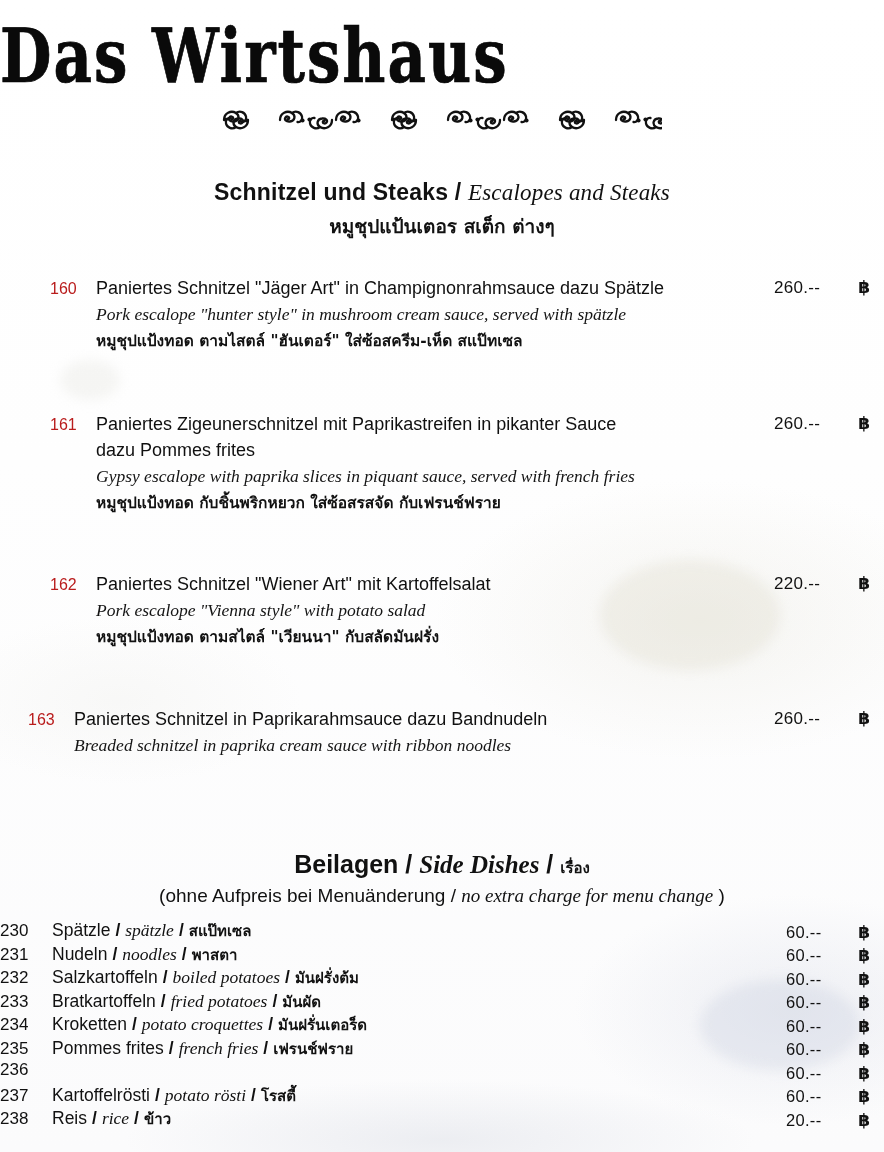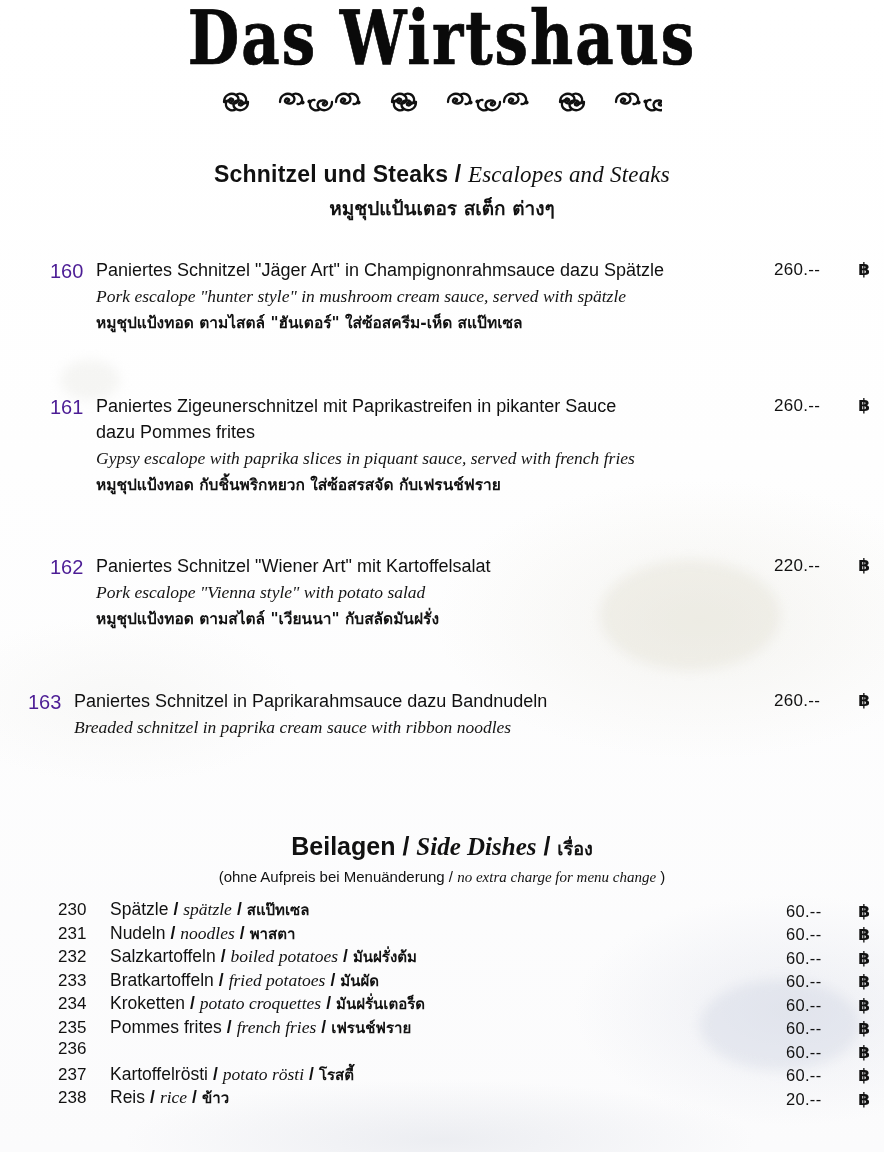--- a/index.html
+++ b/index.html
@@ -26,21 +26,21 @@
       radial-gradient(ellipse 380px 200px at 700px 620px, rgba(224,222,210,0.30), rgba(255,255,255,0) 70%),
       radial-gradient(ellipse 300px 160px at 790px 1010px, rgba(212,216,228,0.38), rgba(255,255,255,0) 72%),
       radial-gradient(ellipse 260px 120px at 120px 700px, rgba(236,236,232,0.30), rgba(255,255,255,0) 70%),
       radial-gradient(ellipse 420px 80px at 440px 1140px, rgba(208,212,222,0.35), rgba(255,255,255,0) 75%),
       linear-gradient(180deg, #ffffff 0%, #fefefe 40%, #fbfbfc 100%);
     z-index: 0;
   }
   .content { position: relative; z-index: 2; }
 
   
-  .masthead { text-align: center; }
+  .masthead { padding-top: 18px; }
   .menu-title {
     font-family: "DejaVu Serif", "Liberation Serif", serif;
     font-weight: 700;
     font-size: 66px;
     letter-spacing: 2px;
     line-height: 1.02;
     color: #0a0a0a;
     font-stretch: condensed;
     -webkit-text-stroke: 0.6px #000;
     transform: scaleY(1.14);
@@ -83,24 +83,24 @@
   .dish {
     position: relative;
     display: flex;
     align-items: flex-start;
     padding-left: 50px;
     padding-right: 30px;
   }
   .dish-num {
     width: 46px;
     flex: 0 0 46px;
-    font-size: 20px;
+    font-size: 16px;
     font-weight: 400;
     line-height: 26px;
-    color: #4c1d95;
+    color: #b91c1c;
     text-align: left;
     padding-top: 1px;
   }
   .dish-body { flex: 1 1 auto; min-width: 0; }
   .dish-de {
     font-size: 18px;
     line-height: 26px;
     color: #101010;
     font-weight: 400;
   }
@@ -147,39 +147,38 @@
     color: #111;
   }
   .side-head .line1 .en {
     font-family: "Liberation Serif", "DejaVu Serif", serif;
     font-style: italic;
     font-weight: 700;
   }
   .side-head .line1 .th {
     font-family: "DejaVu Sans", "Liberation Sans", sans-serif;
     font-weight: 700;
-    font-size: 18px;
+    font-size: 15px;
   }
   .side-head .note {
     margin-top: 5px;
-    font-size: 15px;
+    font-size: 19px;
     font-weight: 400;
     color: #111;
   }
   .side-head .note .en {
     font-family: "Liberation Serif", "DejaVu Serif", serif;
     font-style: italic;
   }
 
   .side-list { margin-top: 12px; }
   .side-row {
     position: relative;
     display: flex;
     align-items: baseline;
-    padding-left: 58px;
     padding-right: 30px;
     height: 23.5px;
   }
   .side-num {
     width: 52px;
     flex: 0 0 52px;
     font-size: 17px;
     color: #111;
   }
   .side-label {

